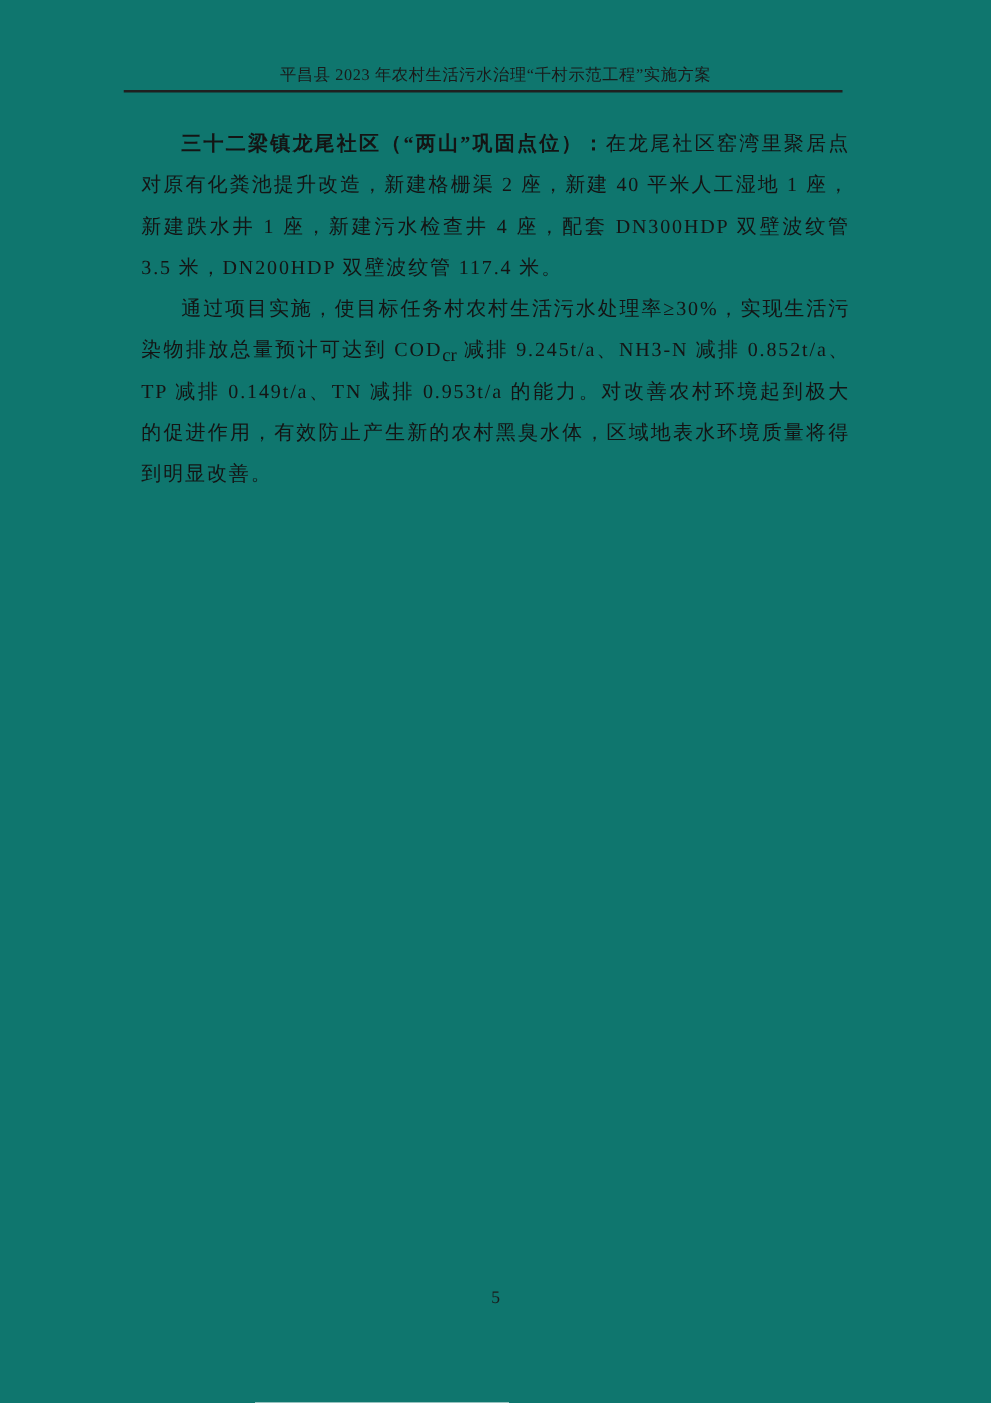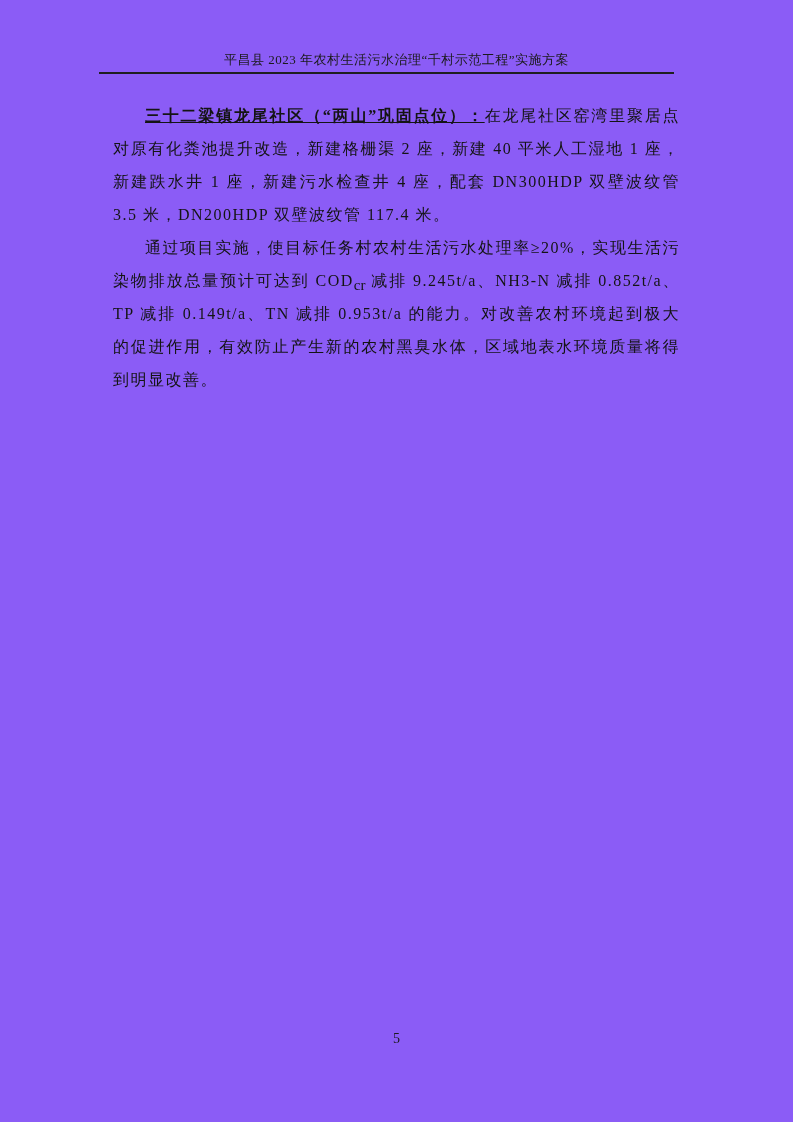--- a/index.html
+++ b/index.html
@@ -4,21 +4,21 @@
 <style>
   html, body {
     margin: 0;
     padding: 0;
     background: #ffffff;
   }
   .page {
     position: relative;
     width: 793px;
     height: 1122px;
-    background: #8b5cf6;
+    background: #0f766e;
     color: #141414;
     font-family: "Liberation Serif", "DejaVu Serif", serif;
     overflow: hidden;
   }
   .header-title {
     position: absolute;
     top: 51px;
     left: 0;
     right: 0;
     text-align: center;
@@ -52,21 +52,20 @@
   }
   .section-heading {
     margin: 0;
     font-size: 16px;
     line-height: 33px;
     font-weight: bold;
     text-indent: 2em;
   }
   .lead-bold {
     font-weight: bold;
-    text-decoration: underline;
   }
   sub.cod-sub {
     font-size: 15px;
     letter-spacing: 0;
     line-height: 0;
   }
   .page-number {
     position: absolute;
     top: 1031px;
     left: 0;
@@ -84,19 +83,19 @@
   <div class="header-title">平昌县 2023 年农村生活污水治理“千村示范工程”实施方案</div>
 
   <div class="header-rule"></div>
 
   <div class="content">
 
     <p><span class="lead-bold">三十二梁镇龙尾社区（“两山”巩固点位）：</span><span>在龙尾社区窑湾里聚居点对原有化粪池提升改造，新建格栅渠 2 座，新建 40 平米人工湿地 1 座，新建跌水井 1 座，新建污水检查井 4 座，配套 DN300HDP 双壁波纹管 3.5 米，DN200HDP 双壁波纹管 117.4 米。</span></p>
 
 
 
-    <p><span>通过项目实施，使目标任务村农村生活污水处理率≥20%，实现生活污染物排放总量预计可达到 COD</span><sub class="cod-sub">cr</sub><span> 减排 9.245t/a、NH3-N 减排 0.852t/a、TP 减排 0.149t/a、TN 减排 0.953t/a 的能力。对改善农村环境起到极大的促进作用，有效防止产生新的农村黑臭水体，区域地表水环境质量将得到明显改善。</span></p>
+    <p><span>通过项目实施，使目标任务村农村生活污水处理率≥30%，实现生活污染物排放总量预计可达到 COD</span><sub class="cod-sub">cr</sub><span> 减排 9.245t/a、NH3-N 减排 0.852t/a、TP 减排 0.149t/a、TN 减排 0.953t/a 的能力。对改善农村环境起到极大的促进作用，有效防止产生新的农村黑臭水体，区域地表水环境质量将得到明显改善。</span></p>
 
   </div>
 
   <div class="page-number">5</div>
 
 </div>
 
 </body></html>

